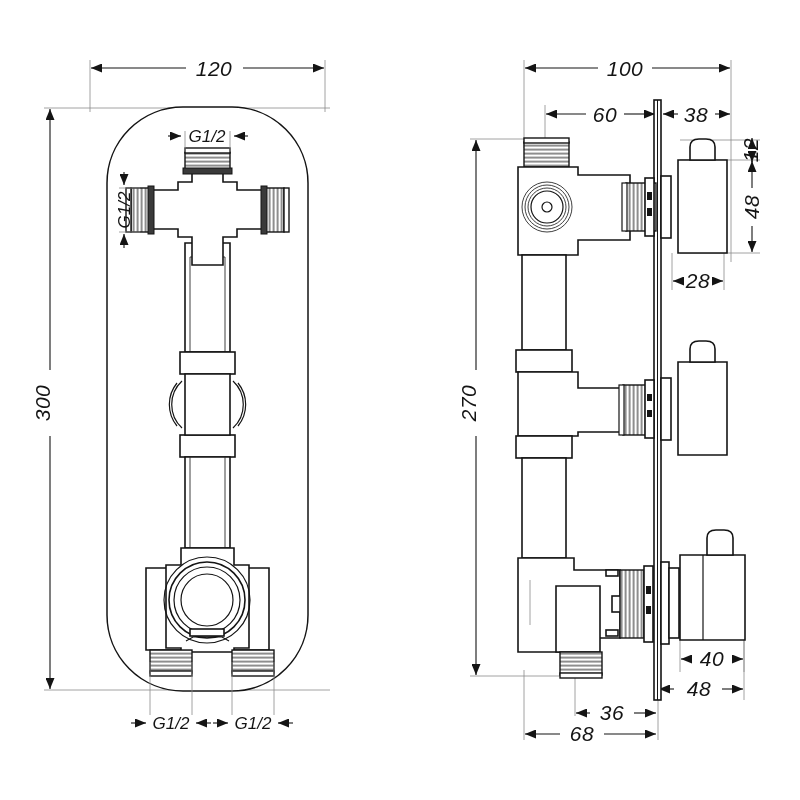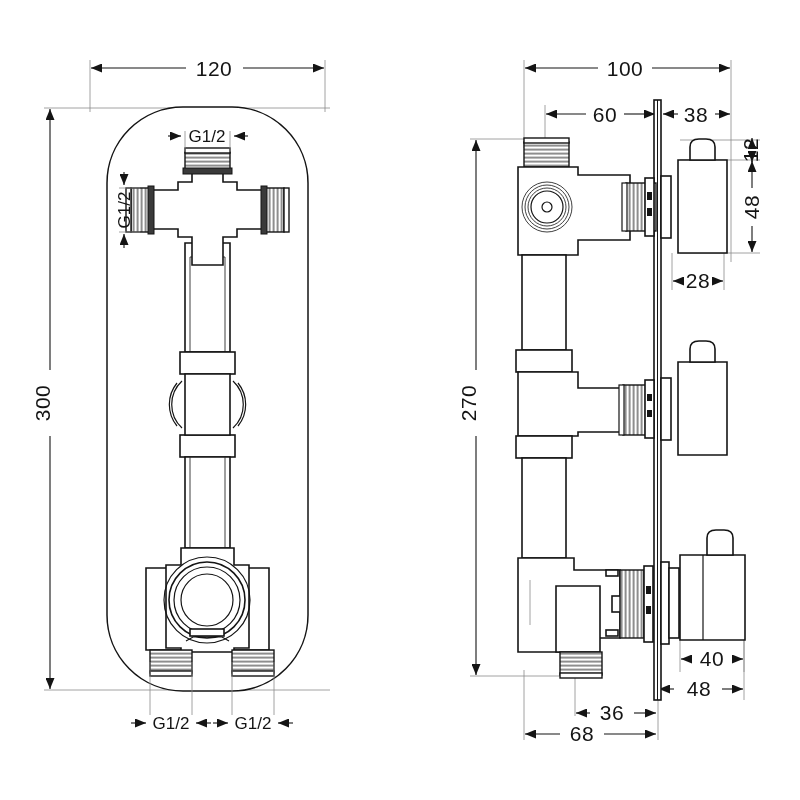--- a/index.html
+++ b/index.html
@@ -11,20 +11,21 @@
     width: 800px;
     height: 800px;
     font-family: "Liberation Sans", sans-serif;
     overflow: hidden;
   }
   #drawing-root {
     position: relative;
     width: 800px;
     height: 800px;
     background: #ffffff;
+    font-style: italic;
   }
   svg.tech-drawing {
     display: block;
     width: 800px;
     height: 800px;
   }
   .dim-text {
     font-family: "Liberation Sans", sans-serif;
     font-size: 21px;
     fill: #141414;

